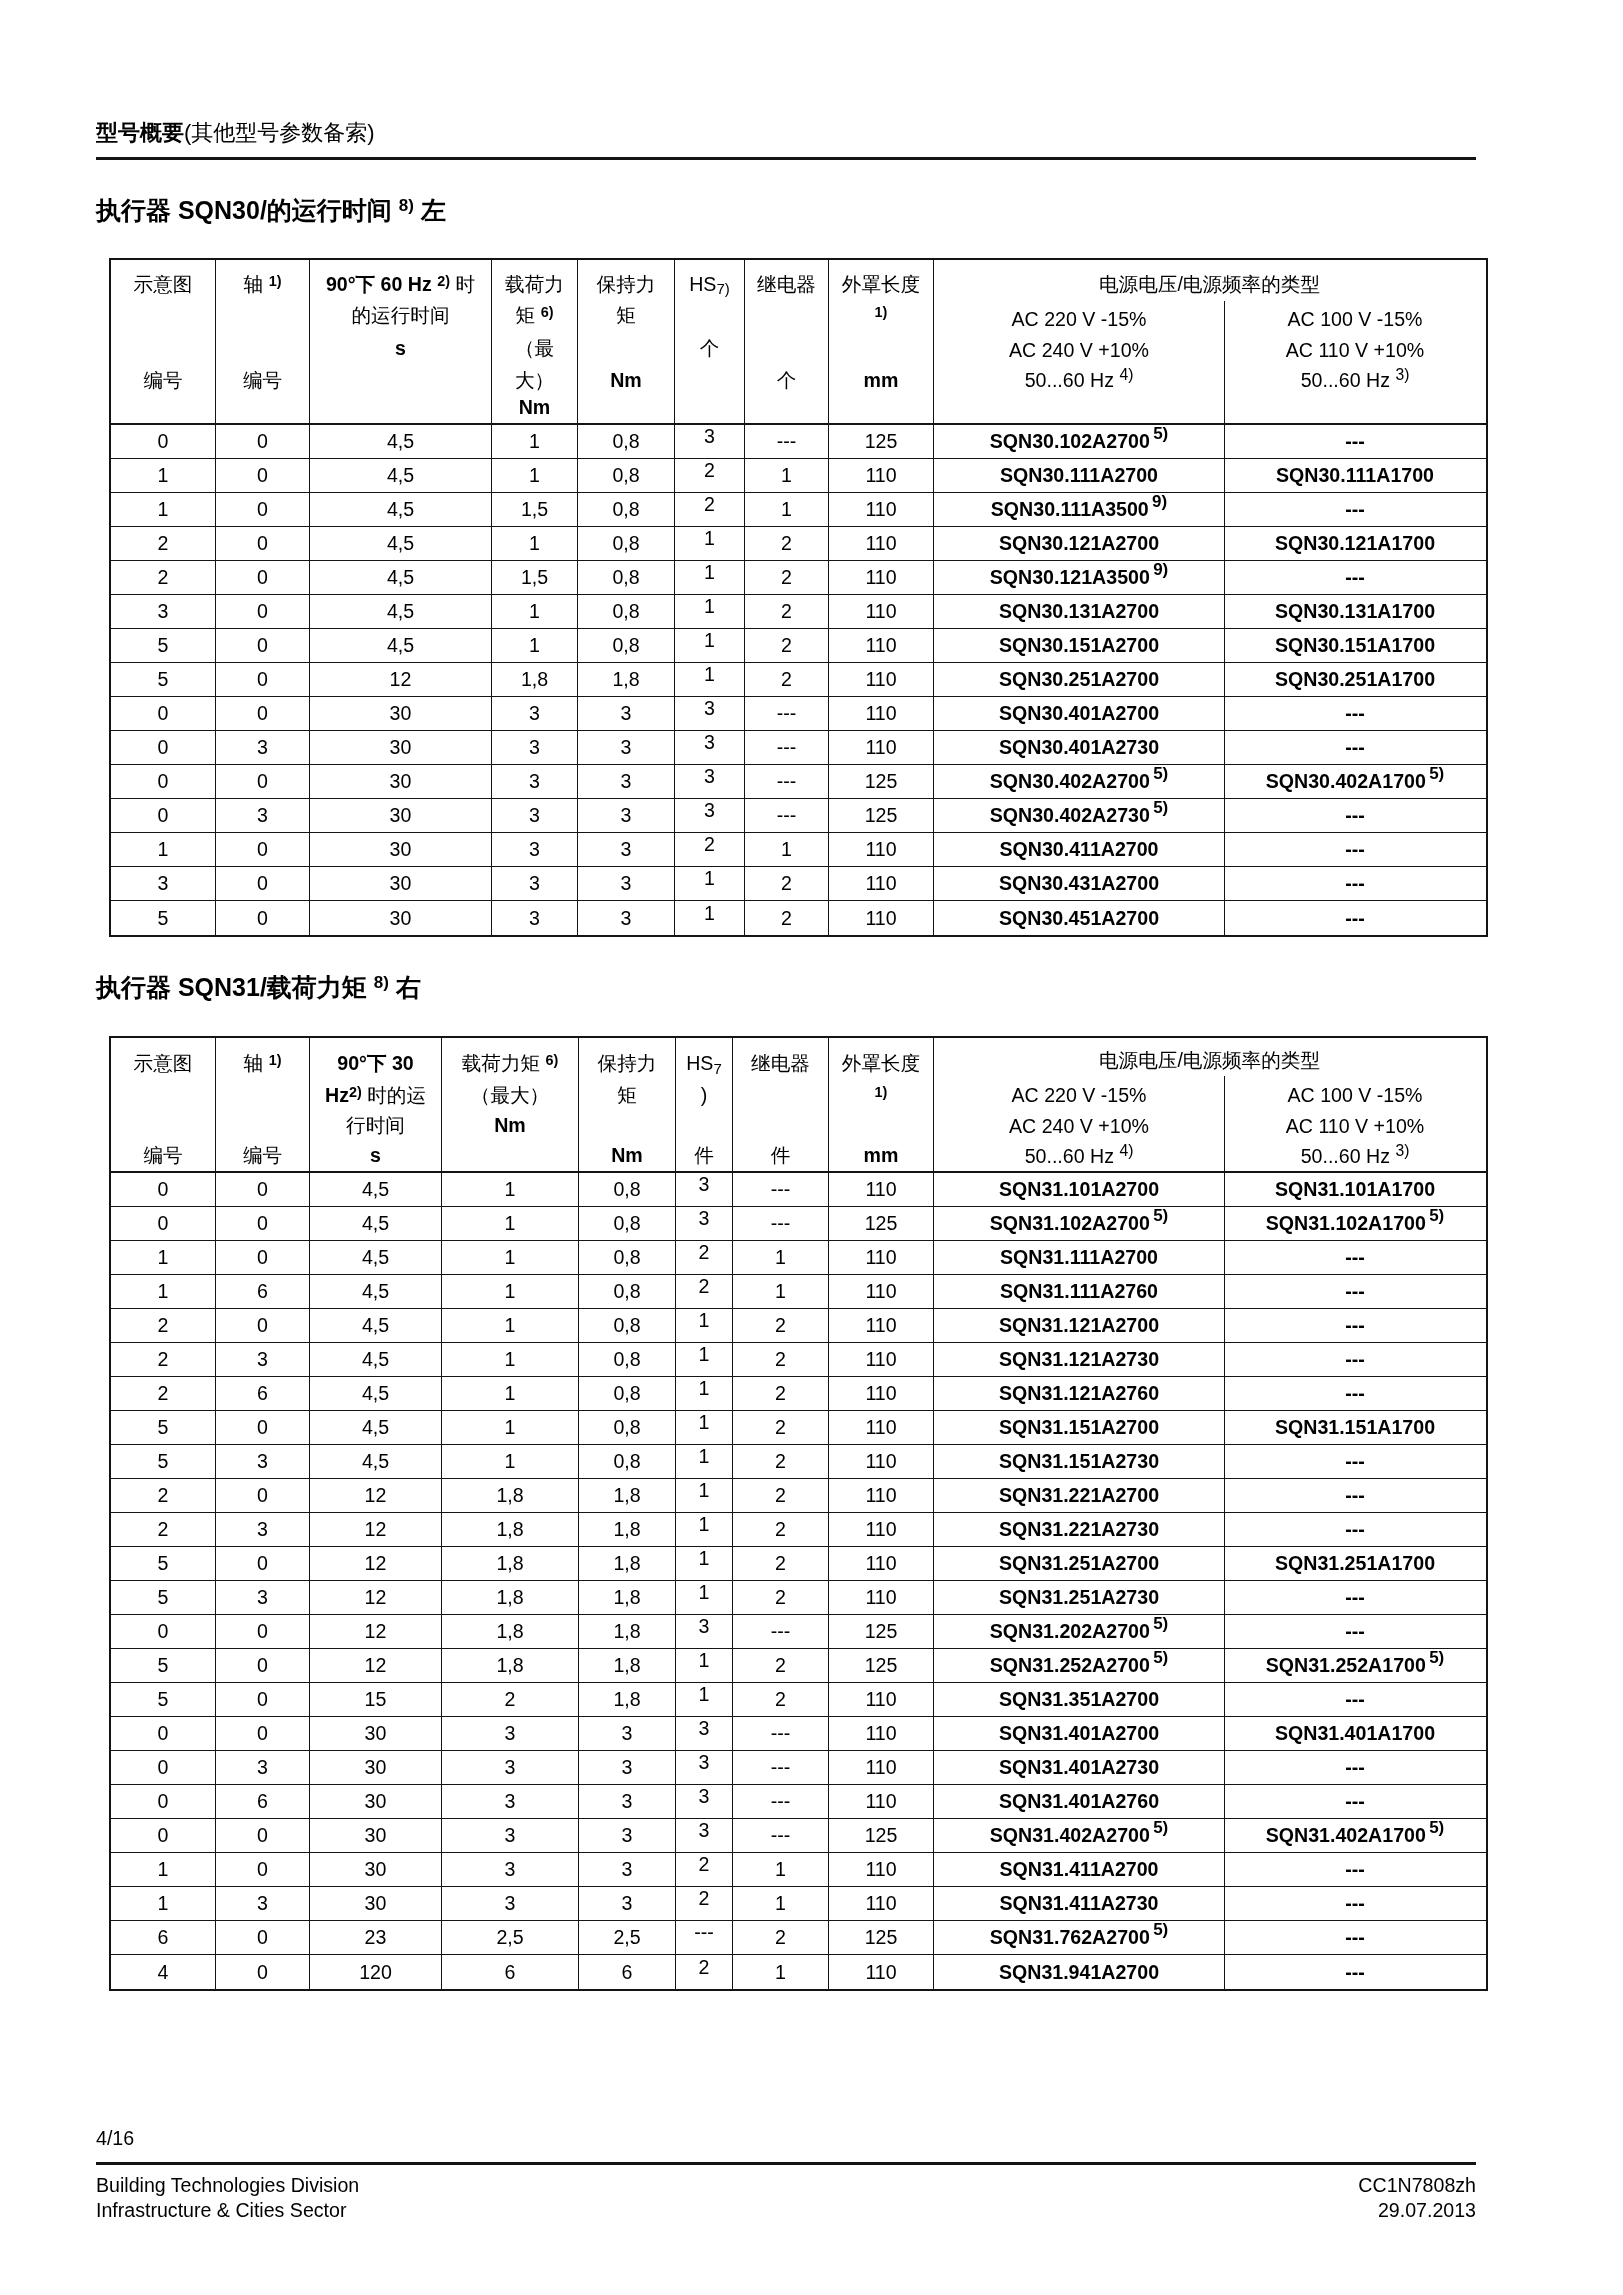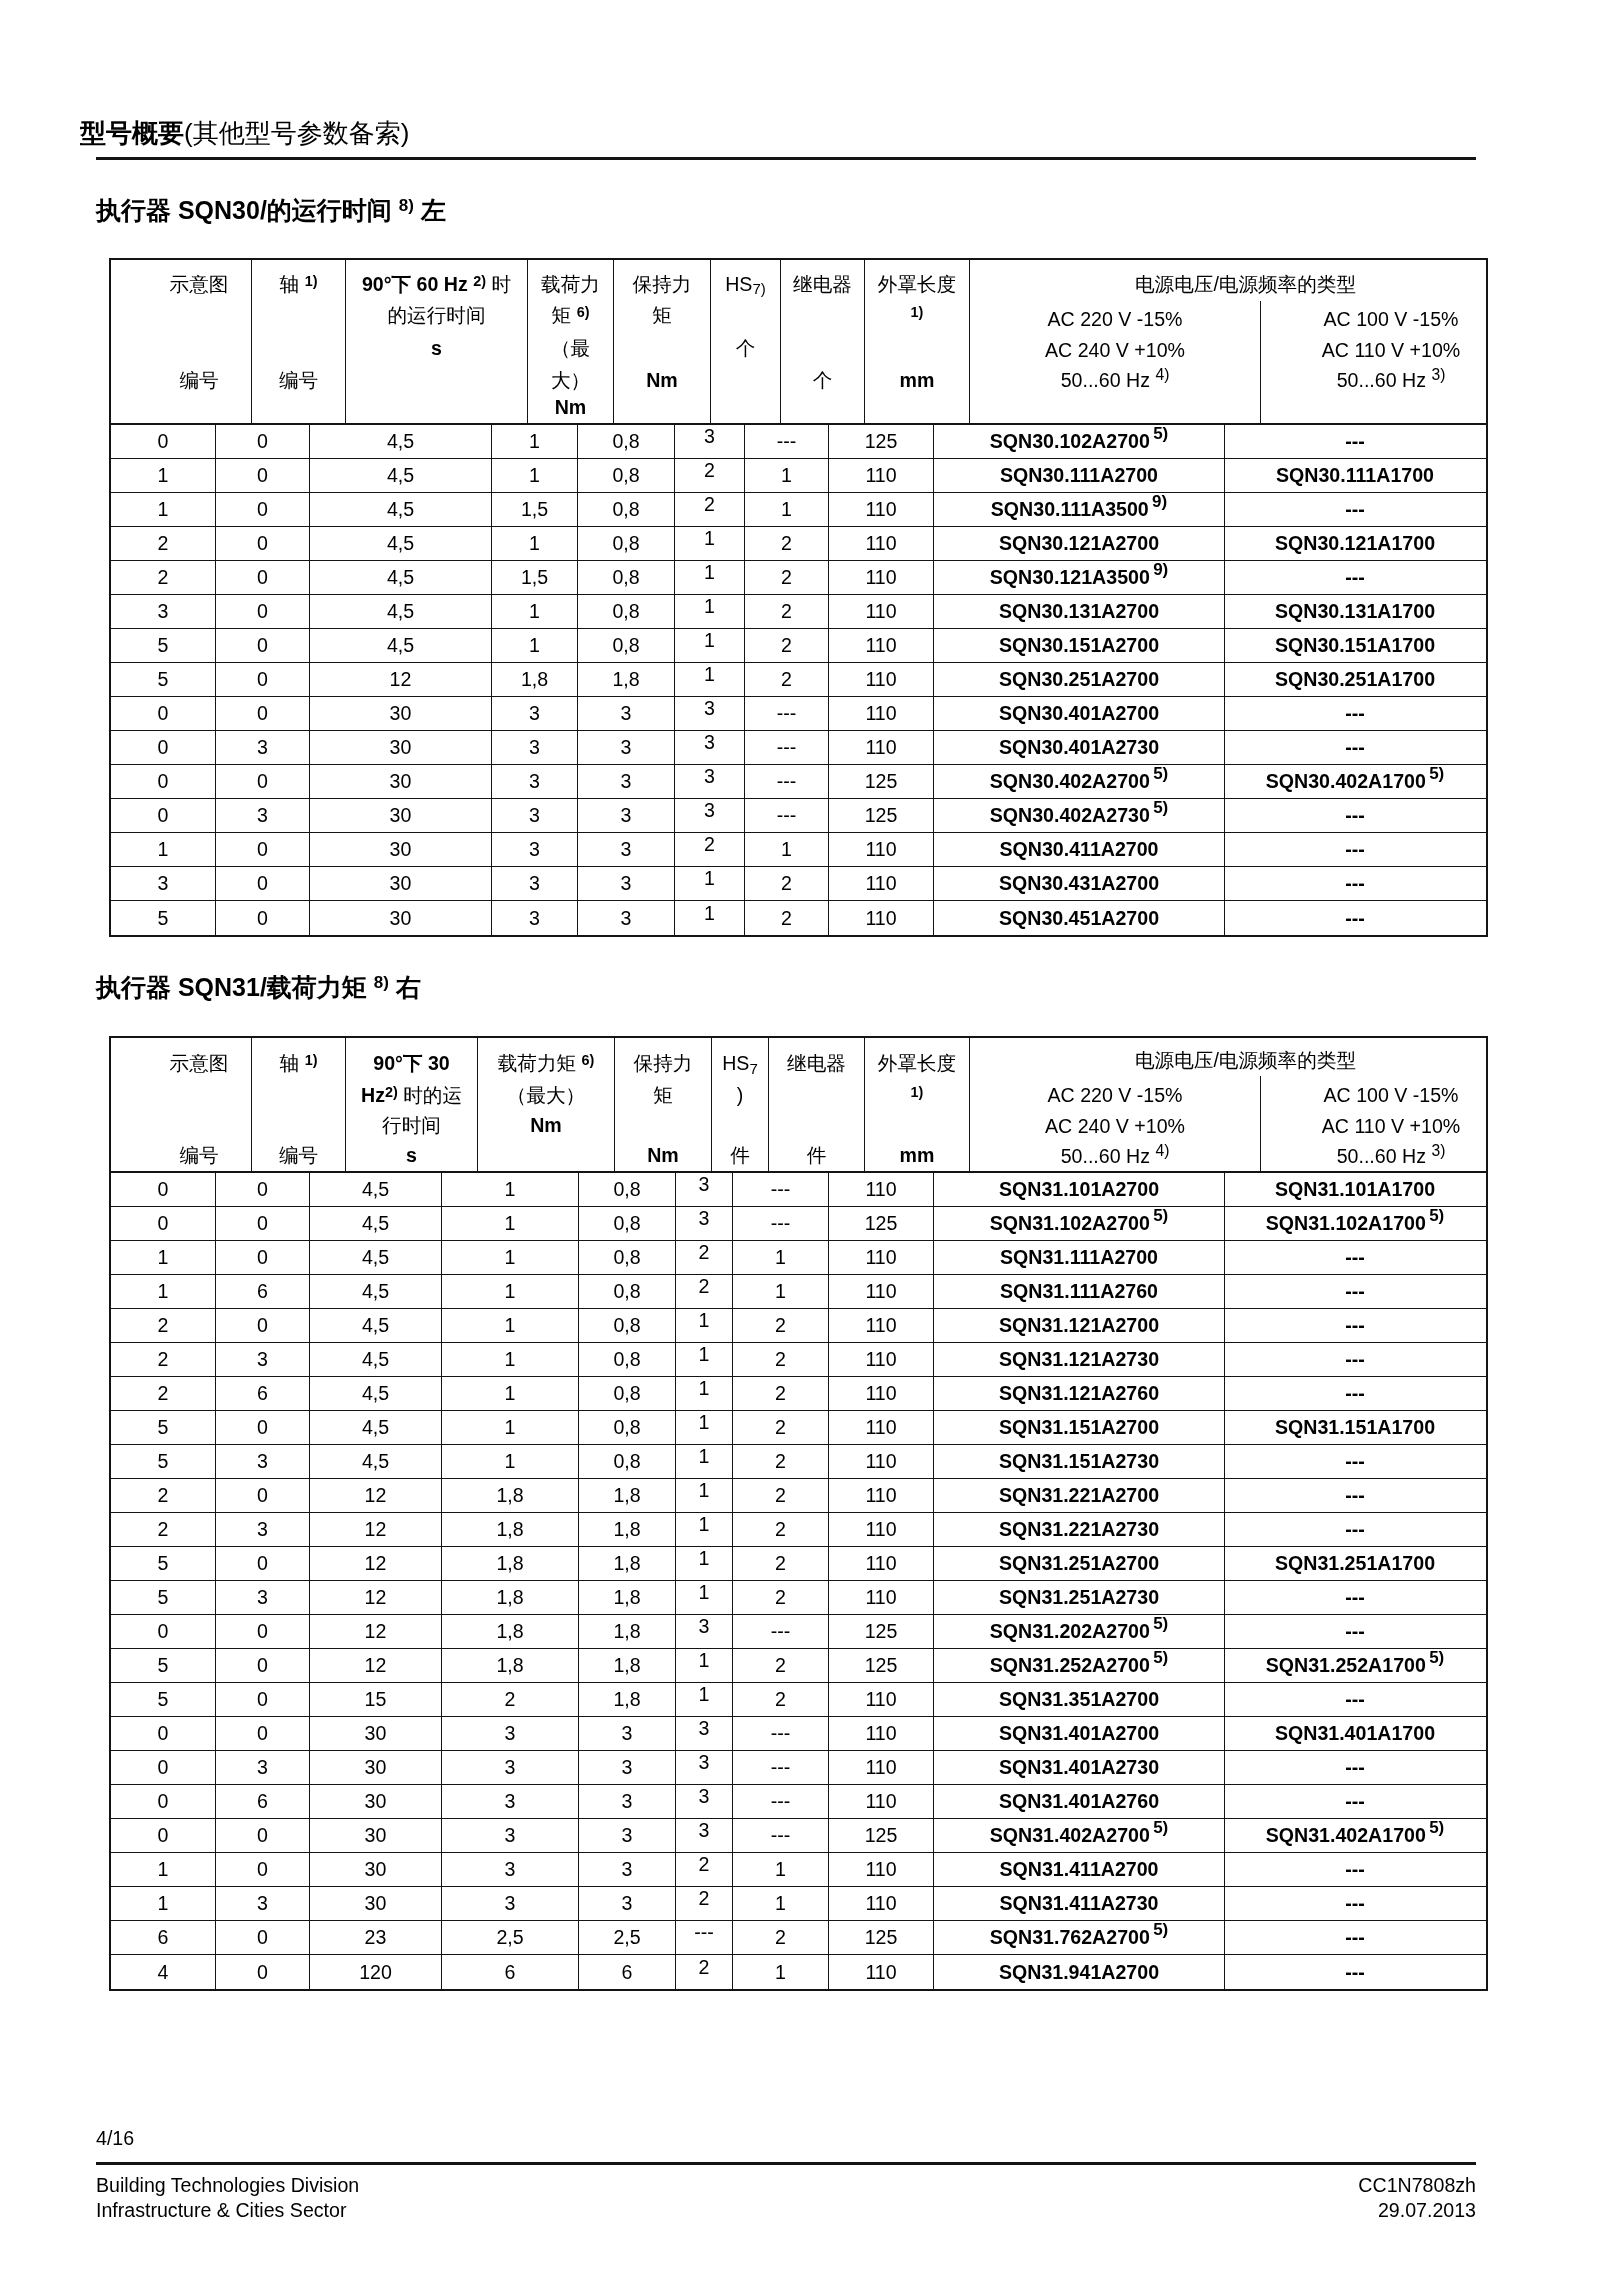--- a/index.html
+++ b/index.html
@@ -4,30 +4,30 @@
 <style>
   html,body{margin:0;padding:0;background:#e8e8e8;}
   .page{
     position:relative;
     width:1623px;height:2295px;
     background:#ffffff;
     font-family:"Liberation Sans", sans-serif;
     color:#000;
     overflow:hidden;
   }
-  .doc-title{position:absolute;left:80px;top:118px;font-size:26px;line-height:30px;white-space:nowrap;}
+  .doc-title{position:absolute;left:96px;top:118px;font-size:22px;line-height:30px;white-space:nowrap;}
   .doc-title .tmain{font-weight:700;}
   .rule{position:absolute;left:96px;width:1380px;background:#141414;}
   .rule-top{top:157px;height:3.3px;}
   .rule-bottom{top:2162px;height:2.6px;}
   .section-title{position:absolute;left:96px;font-size:25px;font-weight:700;white-space:nowrap;}
   .tsup{font-size:17px;position:relative;top:-7.9px;font-weight:700;}
 
   .dtable{position:absolute;left:109px;width:1379px;border:2.6px solid #141414;box-sizing:border-box;background:#fff;}
-  .thead{position:relative;border-bottom:2.6px solid #141414;box-sizing:border-box;display:flex;font-size:19.6px;padding-left:36px;}
+  .thead{position:relative;border-bottom:2.6px solid #141414;box-sizing:border-box;display:flex;font-size:19.6px;}
   .hcell{position:relative;border-right:1.3px solid #141414;box-sizing:border-box;flex:0 0 auto;}
   .hline{position:absolute;left:0;right:0;text-align:center;white-space:nowrap;line-height:22px;}
   .pcell{position:relative;flex:0 0 auto;}
   .ptitle{position:absolute;left:0;right:0;text-align:center;line-height:22px;}
   .pdiv{position:absolute;width:1.3px;bottom:0;background:#141414;}
   .pcol{position:absolute;top:0;bottom:0;}
   .trow{display:flex;height:34px;border-bottom:1.3px solid #141414;box-sizing:border-box;}
   .trow:last-child{border-bottom:none;}
   .cell{
     border-right:1.3px solid #141414;box-sizing:border-box;flex:0 0 auto;

